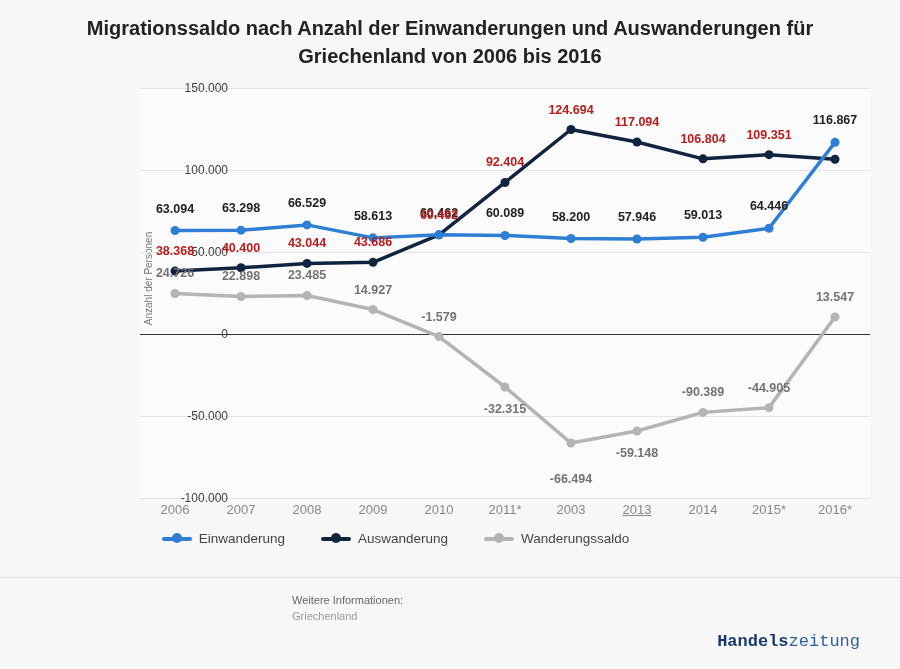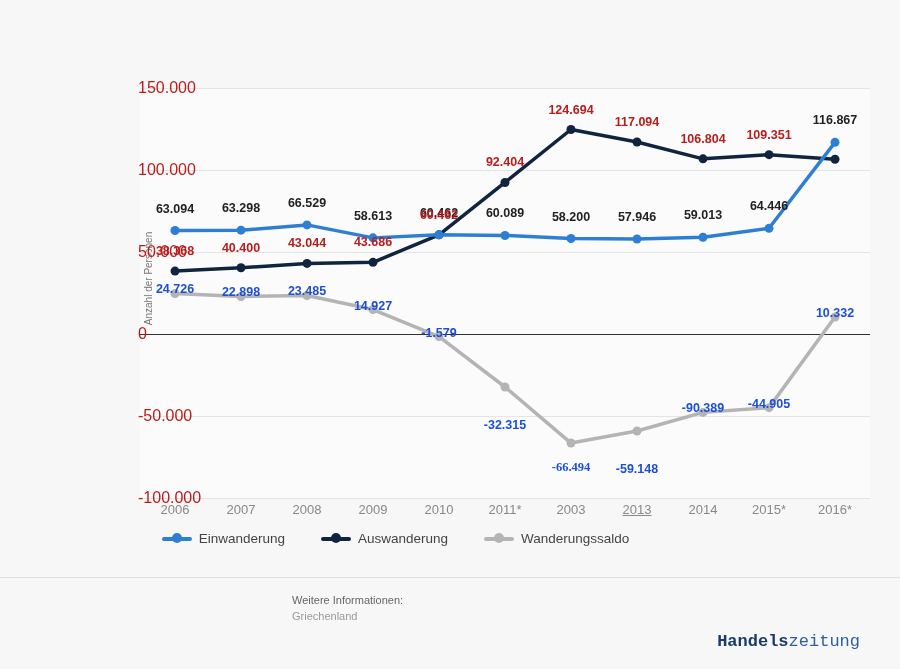--- a/index.html
+++ b/index.html
@@ -53,23 +53,23 @@
     transform: rotate(-90deg);
     transform-origin: center center;
     font-size: 10px;
     color: #777;
     text-align: center;
   }
   .ytick {
     position: absolute;
     right: 642px;
     width: 90px;
-    text-align: left;
-    font-size: 16px;
-    color: #b91c1c;
+    text-align: right;
+    font-size: 12px;
+    color: #404040;
     transform: translateY(-50%);
   }
   .xtick {
     position: absolute;
     top: 414px;
     width: 80px;
     margin-left: -40px;
     text-align: center;
     font-size: 13px;
     color: #888;
@@ -97,21 +97,21 @@
   }
   .dlabel {
     position: absolute;
     font-size: 12.5px;
     font-weight: bold;
     white-space: nowrap;
     transform: translate(-50%, -50%);
   }
   .dlabel.blue { color: #222; }
   .dlabel.dark { color: #b91c1c; }
-  .dlabel.grey { color: #1d4ed8; margin-top: 16px; }
+  .dlabel.grey { color: #737373; }
   .legend {
     position: absolute;
     left: 0;
     top: 530px;
     width: 791px;
     text-align: center;
     font-size: 13.5px;
     color: #444;
   }
   .legend-item {
@@ -174,20 +174,21 @@
     font-family: Liberation Mono, monospace;
   }
   .brand b { font-weight: bold; }
   .brand span.light { color: #2c5f9e; font-weight: normal; }
 </style>
 </head>
 <body>
 
 <div id="root">
 
+  <div class="title">Migrationssaldo nach Anzahl der Einwanderungen und Auswanderungen für Griechenland von 2006 bis 2016</div>
 
   <div class="plot">
     <div class="plot-bg"></div>
     <div class="ylabel">Anzahl der Personen</div>
     <div id="grid-layer">
         <div class="gridline" style="top: 0px;"></div>
         <div class="gridline" style="top: 82px;"></div>
         <div class="gridline" style="top: 164px;"></div>
         <div class="zeroline" style="top: 246px;"></div>
         <div class="gridline" style="top: 328px;"></div>
@@ -273,25 +274,25 @@
         <div class="dlabel dark" style="left: 431px; top: 21.5018px;">124.694</div>
         <div class="dlabel dark" style="left: 497px; top: 33.9658px;">117.094</div>
         <div class="dlabel dark" style="left: 563px; top: 50.8414px;">106.804</div>
         <div class="dlabel dark" style="left: 629px; top: 46.6644px;">109.351</div>
         <div class="dlabel grey" style="left: 35px; top: 185.449px;">24.726</div>
         <div class="dlabel grey" style="left: 101px; top: 188.447px;">22.898</div>
         <div class="dlabel grey" style="left: 167px; top: 187.485px;">23.485</div>
         <div class="dlabel grey" style="left: 233px; top: 201.52px;">14.927</div>
         <div class="dlabel grey" style="left: 299px; top: 228.59px;">-1.579</div>
         <div class="dlabel grey" style="left: 365px; top: 320.997px;">-32.315</div>
-        <div class="dlabel grey" style="left: 431px; top: 363px; font-family: Liberation Serif, serif;">-66.494</div>
+        <div class="dlabel grey" style="left: 431px; top: 391px;">-66.494</div>
         <div class="dlabel grey" style="left: 497px; top: 365.003px;">-59.148</div>
         <div class="dlabel grey" style="left: 563px; top: 304.377px;">-90.389</div>
         <div class="dlabel grey" style="left: 629px; top: 299.644px;">-44.905</div>
-        <div class="dlabel grey" style="left: 695px; top: 209.056px;">10.332</div>
+        <div class="dlabel grey" style="left: 695px; top: 209.056px;">13.547</div>
       </div>
   </div>
 
   <div class="legend" id="legend"><div class="legend-item"><span class="legend-swatch" style="background: rgb(46, 127, 212);"></span><span class="legend-label">Einwanderung</span></div><div class="legend-item"><span class="legend-swatch" style="background: rgb(16, 36, 63);"></span><span class="legend-label">Auswanderung</span></div><div class="legend-item"><span class="legend-swatch" style="background: rgb(180, 180, 180);"></span><span class="legend-label">Wanderungssaldo</span></div></div>
 
   <div class="footer-sep"></div>
 
 
   <div class="info-block">
     <div class="head">Weitere Informationen:</div>

